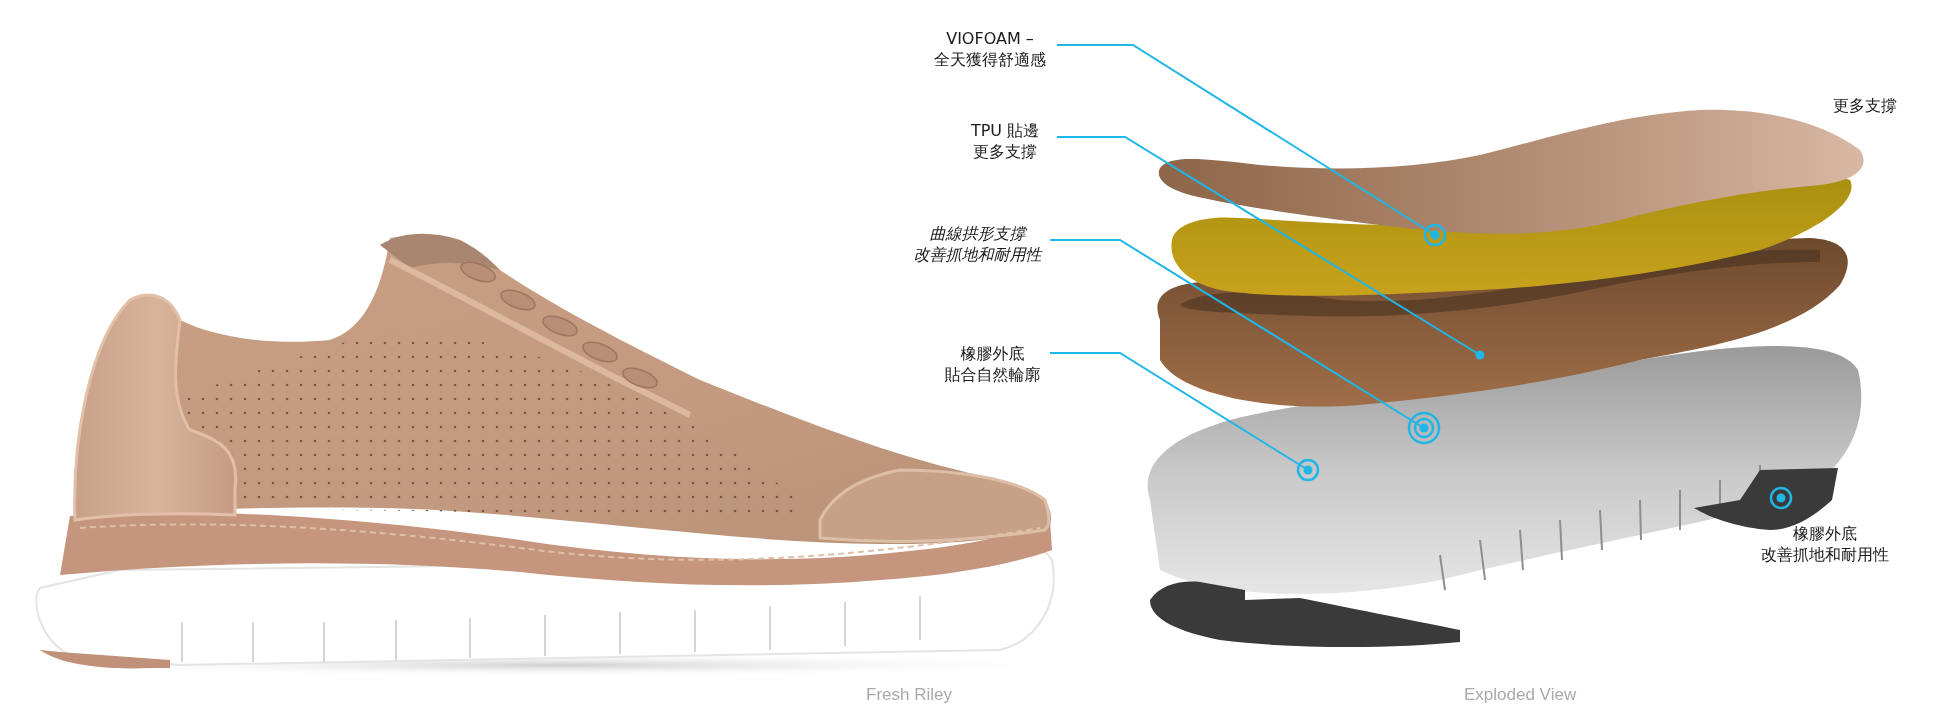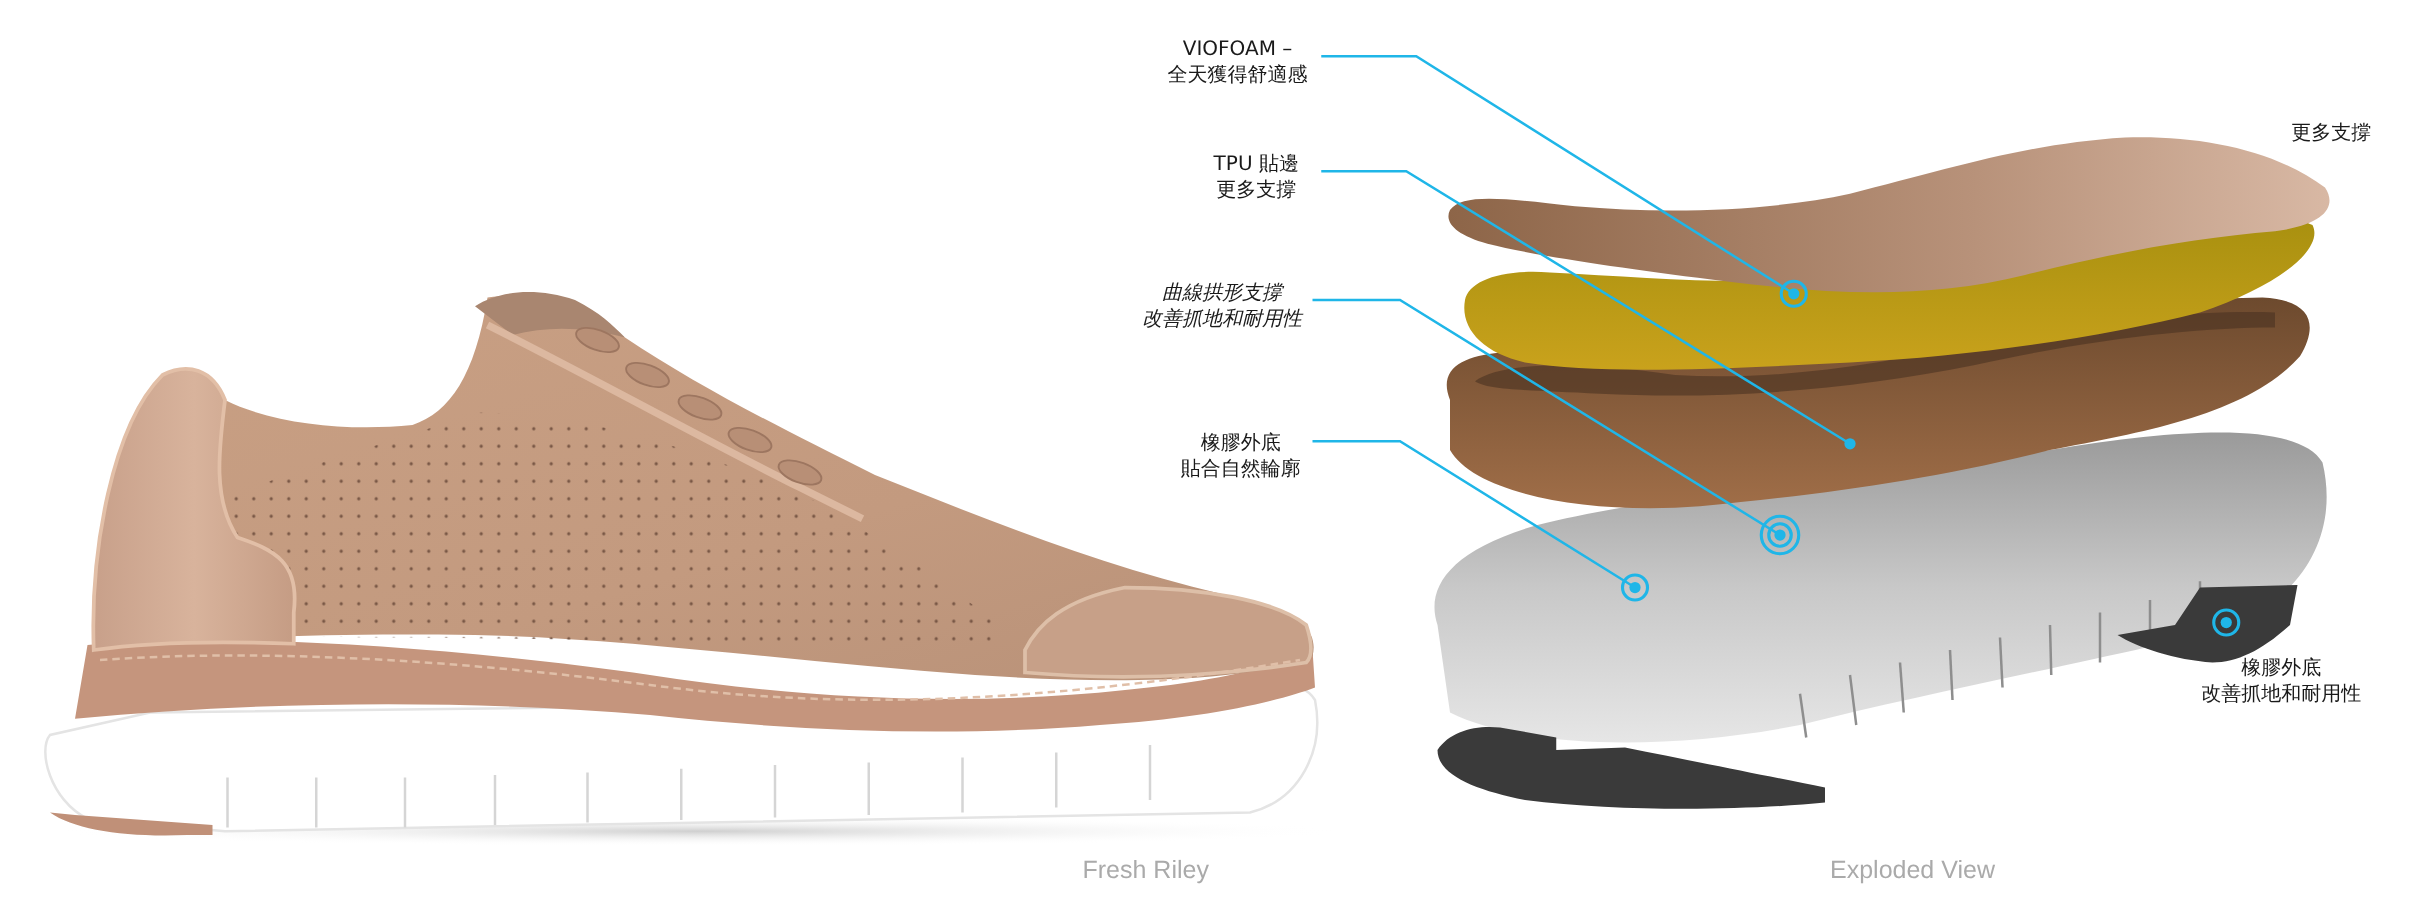--- a/index.html
+++ b/index.html
@@ -1,20 +1,20 @@
 <!DOCTYPE html>
 <html><head>
 <meta charset="utf-8">
 <style>
   html, body { margin:0; padding:0; background:#ffffff; }
   body { width:1949px; height:726px; position:relative; overflow:hidden;
          font-family:"DejaVu Sans", "Liberation Sans", sans-serif; }
   .panel { position:absolute; }
   .caption { position:absolute; font-family:"Liberation Sans", sans-serif;
-             font-size:20px; color:#aaaaaa; white-space:nowrap; }
+             font-size:17px; color:#aaaaaa; white-space:nowrap; }
   .label { position:absolute; font-size:16px; line-height:21px; color:#1a1a1a;
            text-align:center; white-space:nowrap; }
   .label span { display:block; }
   svg { position:absolute; left:0; top:0; }
 </style>
 </head>
 <body>
 
 <div class="panel" style="left:0;top:0;width:1100px;height:726px;">
   <svg width="1100" height="726" viewBox="0 0 1100 726">

